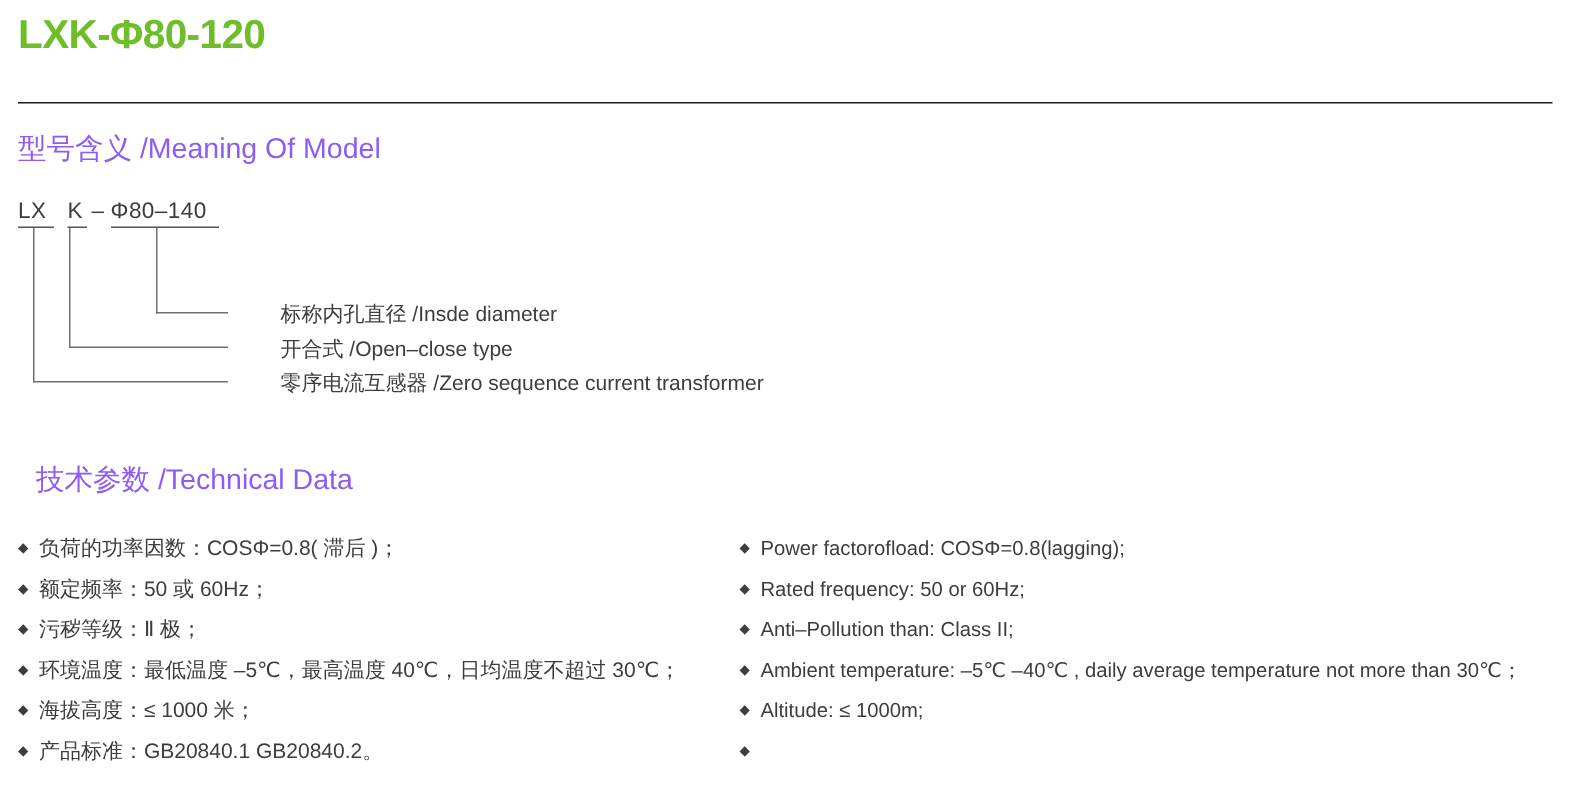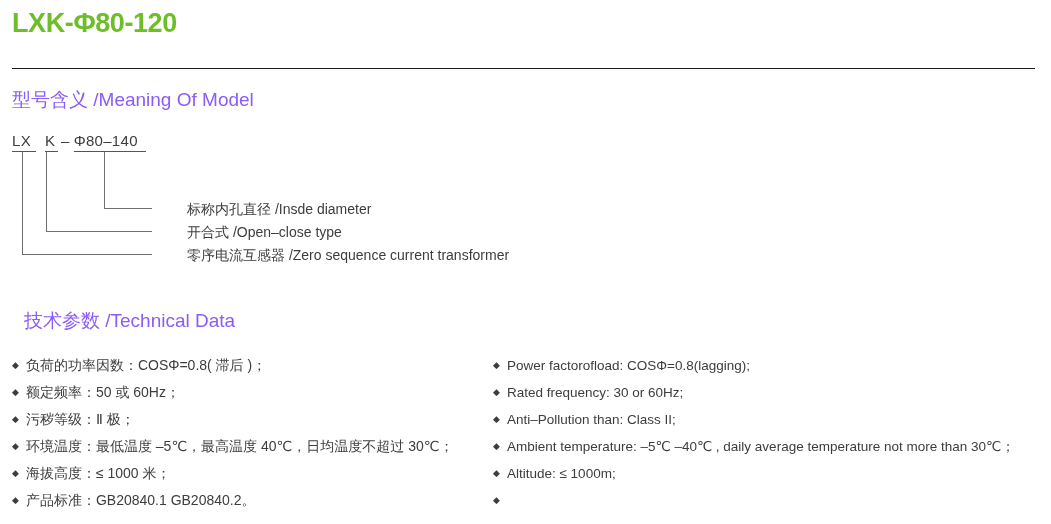--- a/index.html
+++ b/index.html
@@ -210,21 +210,21 @@
     </div>
   </div>
 
   <div class="spec-col" id="spec-col-en">
     <div class="spec-row">
       <span class="spec-bullet">◆</span>
       <span class="spec-text">Power factorofload: COSΦ=0.8(lagging);</span>
     </div>
     <div class="spec-row">
       <span class="spec-bullet">◆</span>
-      <span class="spec-text">Rated frequency: 30 or 60Hz;</span>
+      <span class="spec-text">Rated frequency: 50 or 60Hz;</span>
     </div>
     <div class="spec-row">
       <span class="spec-bullet">◆</span>
       <span class="spec-text">Anti–Pollution than: Class II;</span>
     </div>
     <div class="spec-row">
       <span class="spec-bullet">◆</span>
       <span class="spec-text">Ambient temperature: –5℃ –40℃ , daily average temperature not more than 30℃；</span>
     </div>
     <div class="spec-row">

